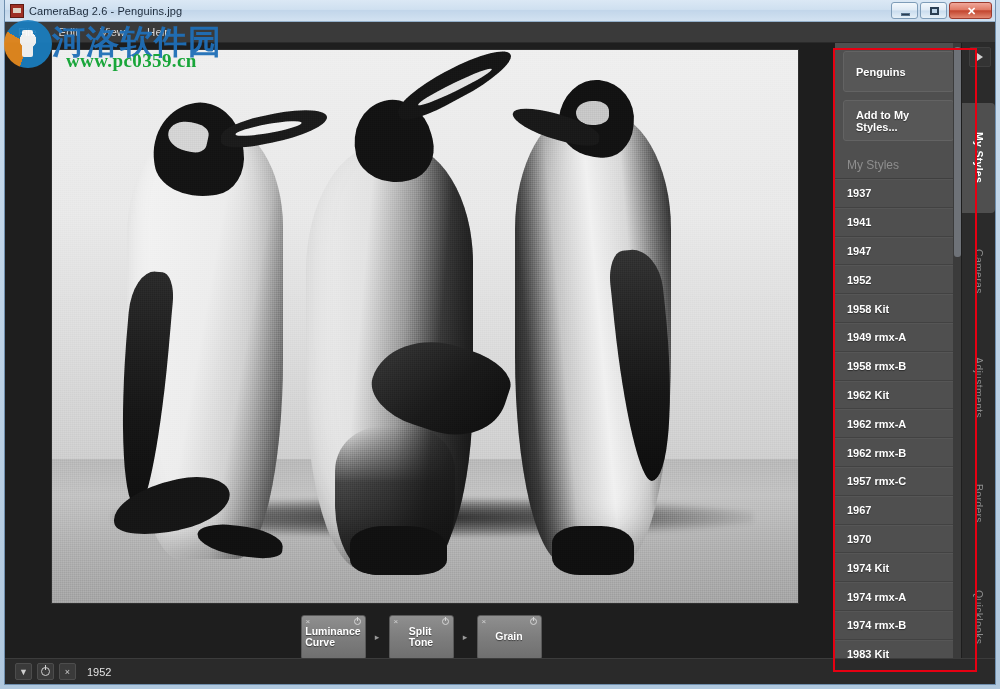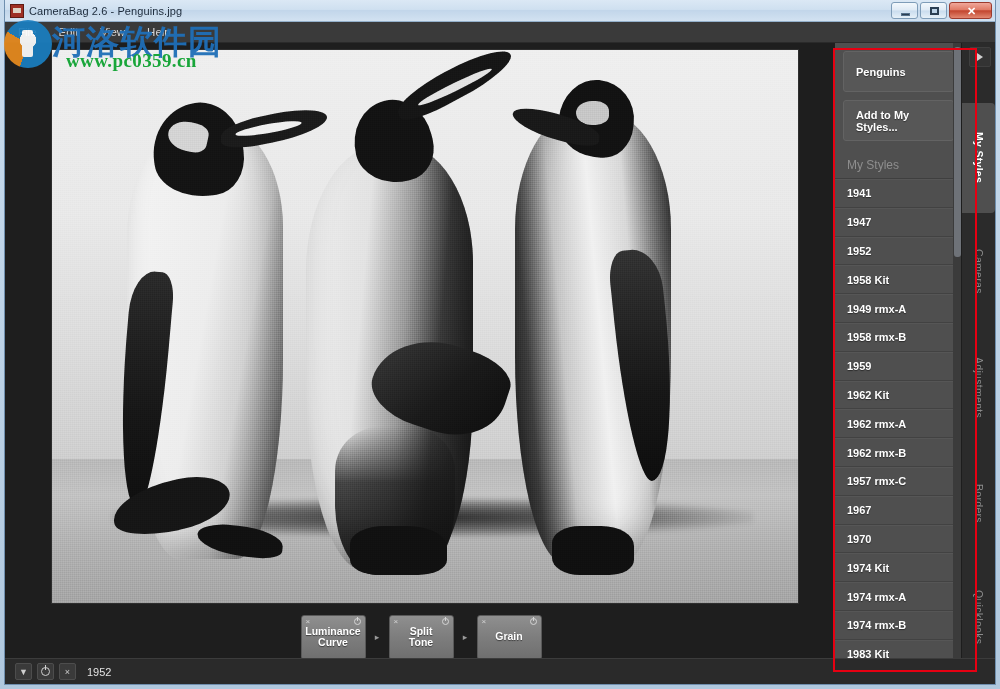--- a/index.html
+++ b/index.html
@@ -331,21 +331,21 @@
     position: relative;
     display: flex;
     align-items: center;
     justify-content: center;
     box-sizing: border-box;
   }
   .tile-label {
     font-size: 10.5px;
     color: #ffffff;
     font-weight: bold;
-    text-align: center;
+    text-align: left;
     line-height: 11.5px;
     text-shadow: 0 1px 1px rgba(0,0,0,.5);
     padding: 0 3px;
   }
   .tile .x-ico {
     position: absolute; left: 4px; top: 2px;
     font-size: 8px; color: #d4d4d4; line-height: 8px;
   }
   .tile .pwr-ico {
     position: absolute; right: 4px; top: 2px;
@@ -652,39 +652,39 @@
         </div>
       </div>
 
       <div class="right-panel">
         <div class="panel-inner">
           <div class="panel-btn">Penguins</div>
           <div class="panel-btn">Add to My Styles...</div>
           <div class="panel-section">My Styles</div>
           <div id="styles-list">
               <div class="style-row">
+                <span>1937</span>
+              </div>
+              <div class="style-row">
                 <span>1941</span>
               </div>
               <div class="style-row">
                 <span>1947</span>
               </div>
               <div class="style-row">
                 <span>1952</span>
               </div>
               <div class="style-row">
                 <span>1958 Kit</span>
               </div>
               <div class="style-row">
                 <span>1949 rmx-A</span>
               </div>
               <div class="style-row">
                 <span>1958 rmx-B</span>
-              </div>
-              <div class="style-row">
-                <span>1959</span>
               </div>
               <div class="style-row">
                 <span>1962 Kit</span>
               </div>
               <div class="style-row">
                 <span>1962 rmx-A</span>
               </div>
               <div class="style-row">
                 <span>1962 rmx-B</span>
               </div>

